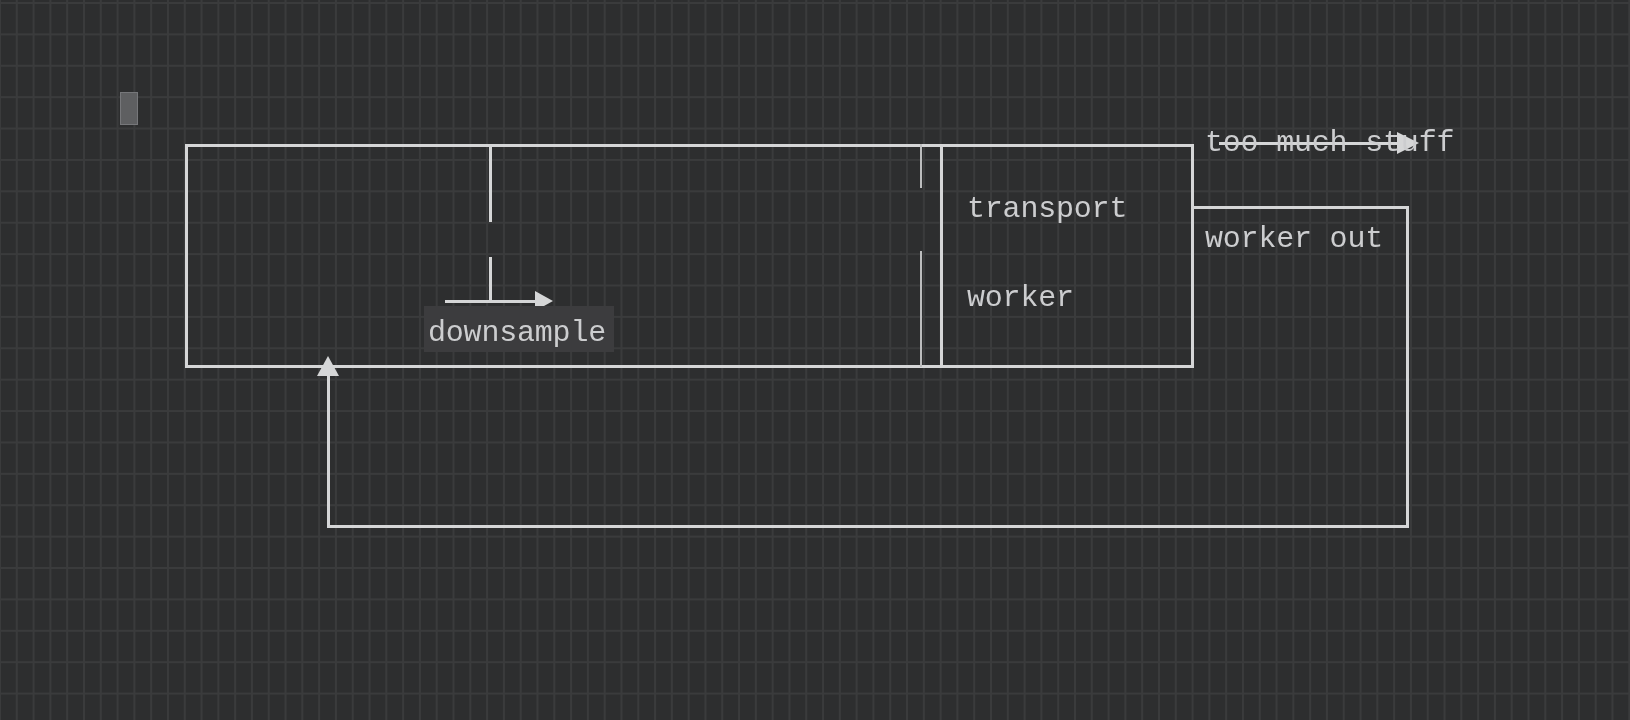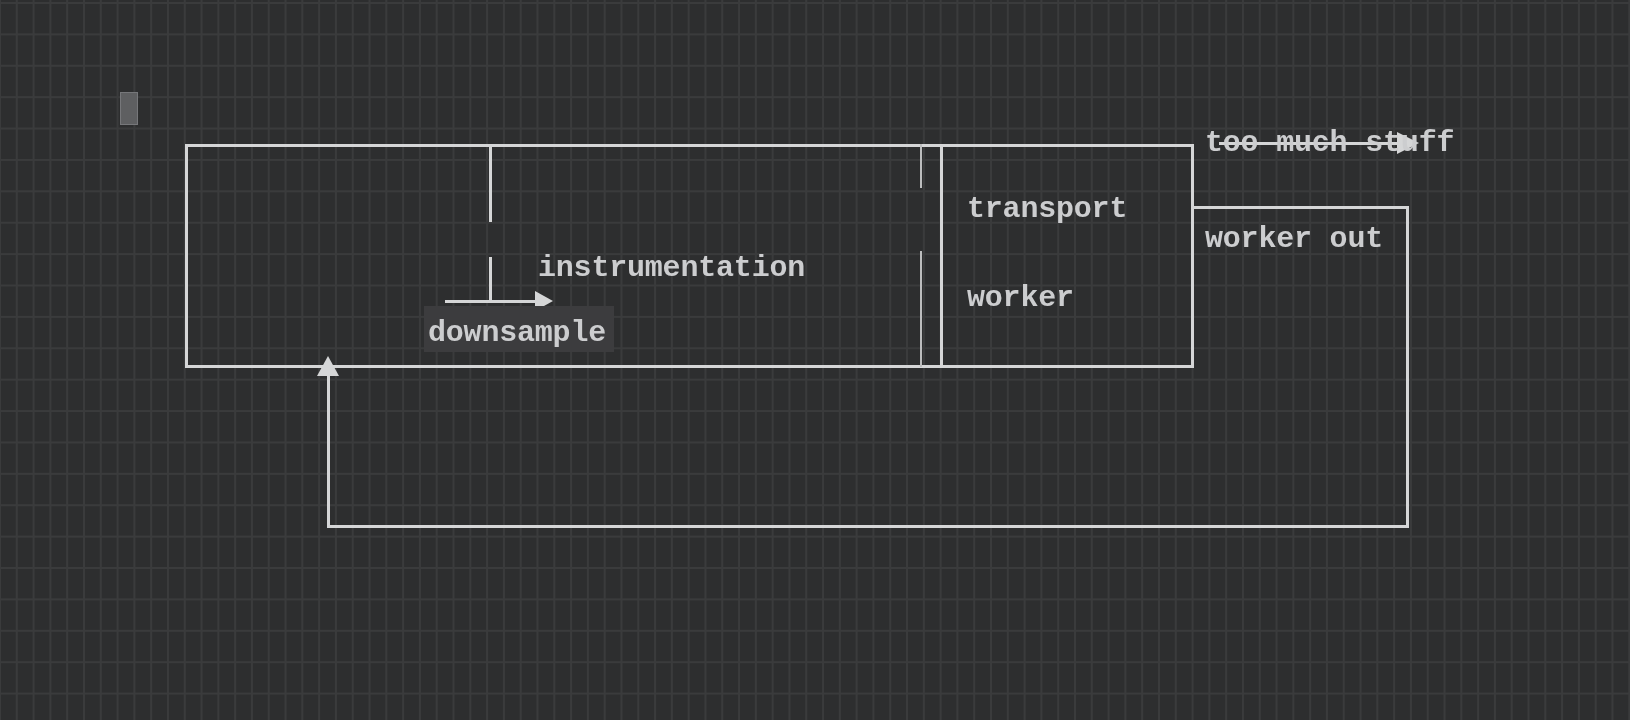--- a/index.html
+++ b/index.html
@@ -20,21 +20,21 @@
       linear-gradient(to bottom, var(--grid) 2px, transparent 2px);
     background-size:16.8px 31.4px;
     background-position:-1px 2px;
   }
   .stroke{position:absolute;background:var(--stroke);}
   .stroke.dim{background:var(--stroke-dim);}
   .label{
     position:absolute;
     color:var(--text);
     font-size:30px;
-    font-weight:bold;
+    font-weight:normal;
     line-height:31px;
     white-space:pre;
     letter-spacing:-0.2px;
   }
   .annotation{line-height:32px;}
   .arrowhead-right{
     position:absolute;width:0;height:0;
     border-top:10px solid transparent;
     border-bottom:10px solid transparent;
     border-left:18px solid var(--stroke);
@@ -85,21 +85,20 @@
   <div class="stroke" style="left:1219px;top:142px;width:179px;height:3px;"></div>
   <div class="arrowhead-right big" style="left:1397px;top:132px;"></div>
 
   <div class="stroke" style="left:1192px;top:206px;width:216px;height:3px;"></div>
   <div class="stroke" style="left:1406px;top:206px;width:3px;height:322px;"></div>
   <div class="stroke" style="left:327px;top:525px;width:1082px;height:3px;"></div>
   <div class="stroke" style="left:327px;top:374px;width:3px;height:154px;"></div>
   <div class="arrowhead-up" style="left:317px;top:356px;"></div>
 
 
-  <div class="label" style="left:538px;top:253px;">instrumentation</div>
 
   <div class="label" style="left:428px;top:318px;">downsample</div>
 
   <div class="label" style="left:967px;top:194px;">transport</div>
 
   <div class="label" style="left:967px;top:255px;margin-top:28px;">worker</div>
 
   <div class="label annotation" style="left:1205px;top:63px;">
     <div>too much stuff</div>
     <div>worker out</div>

